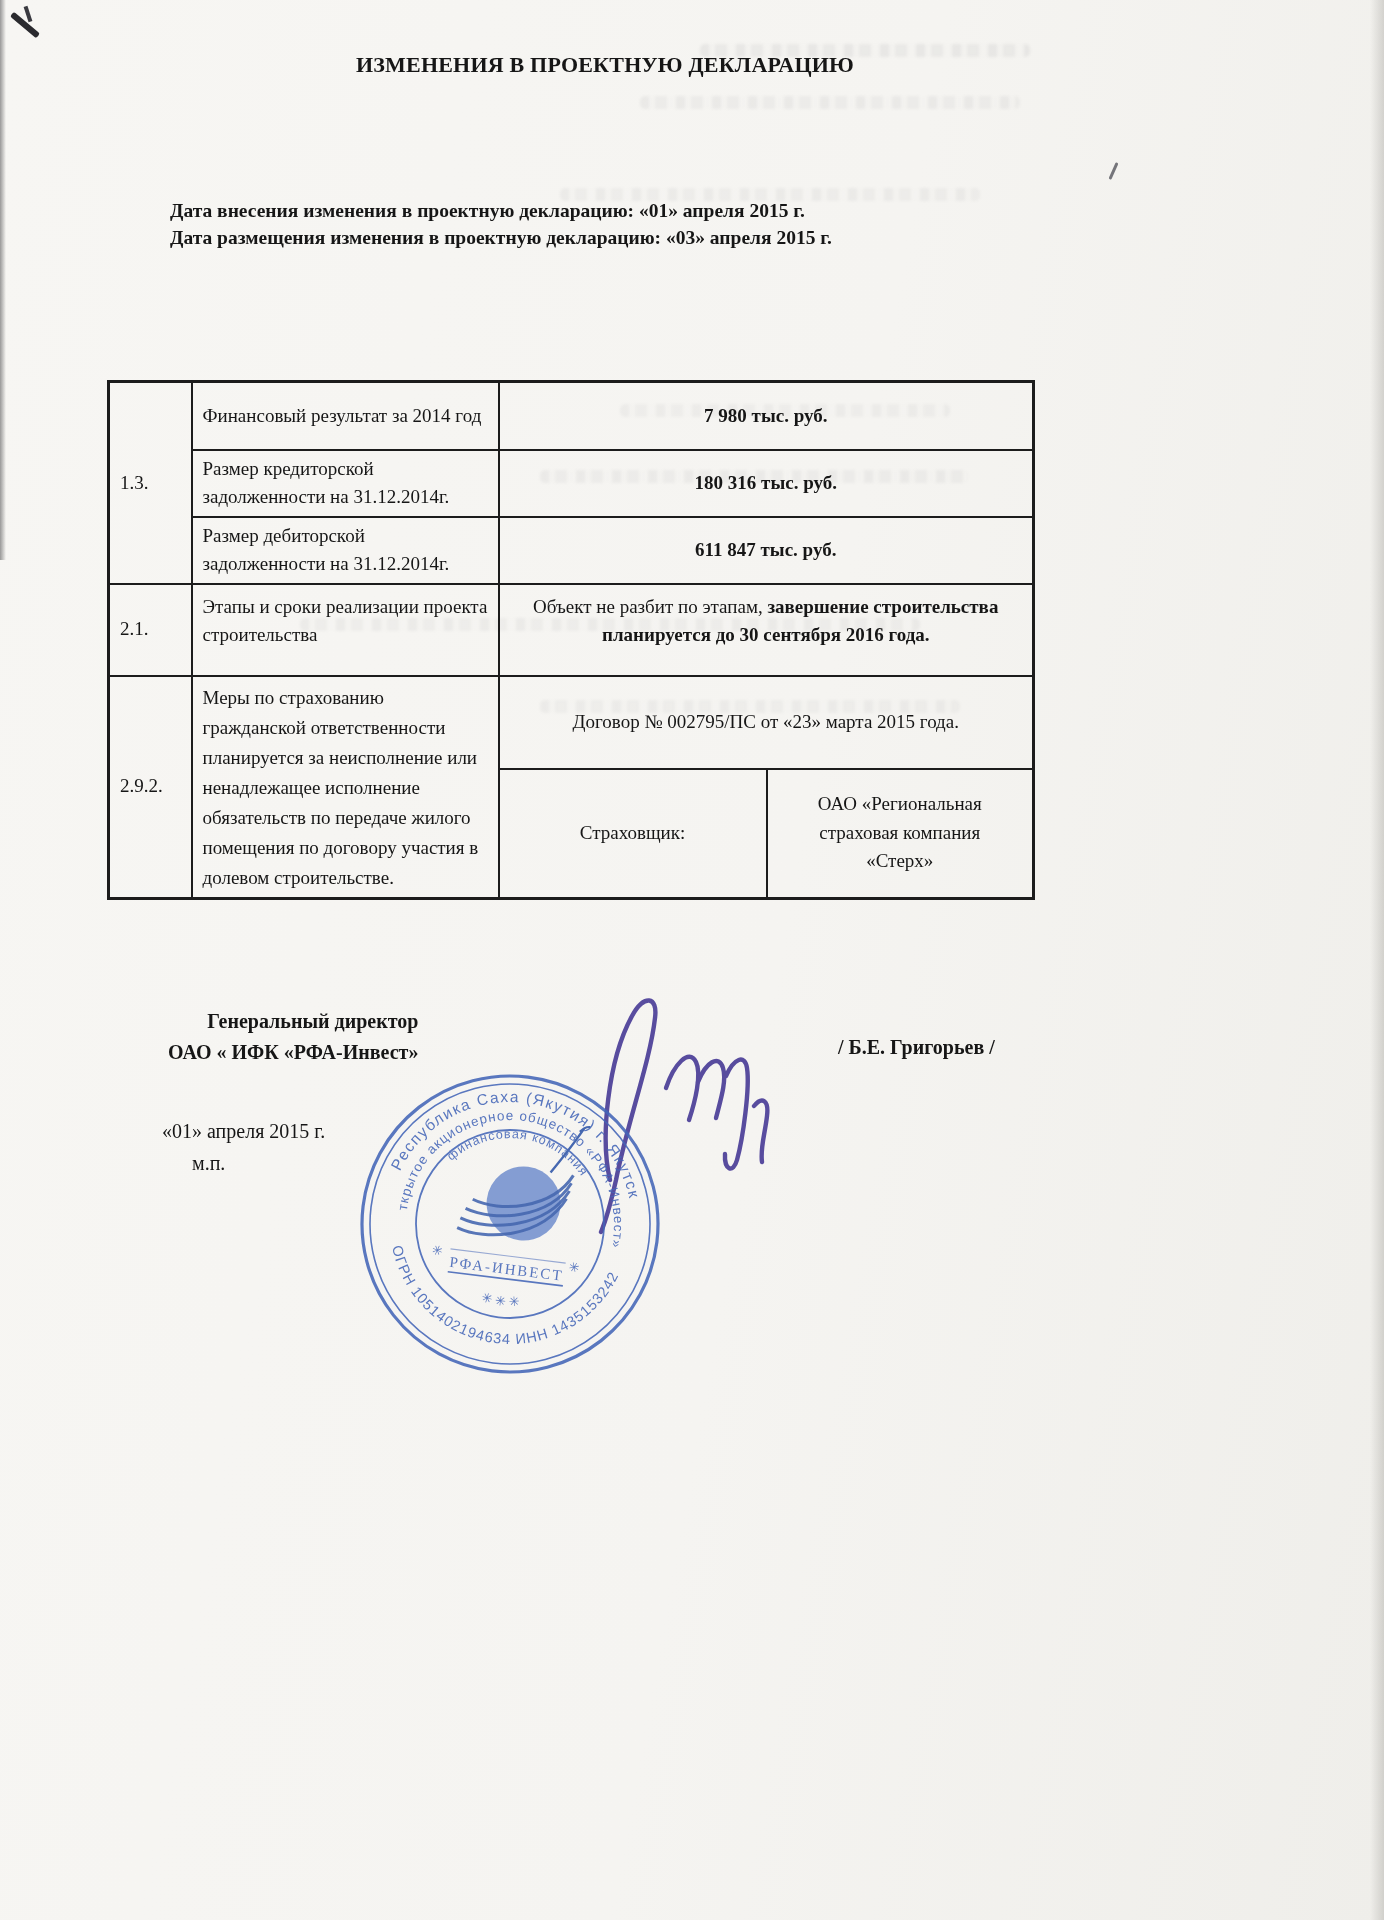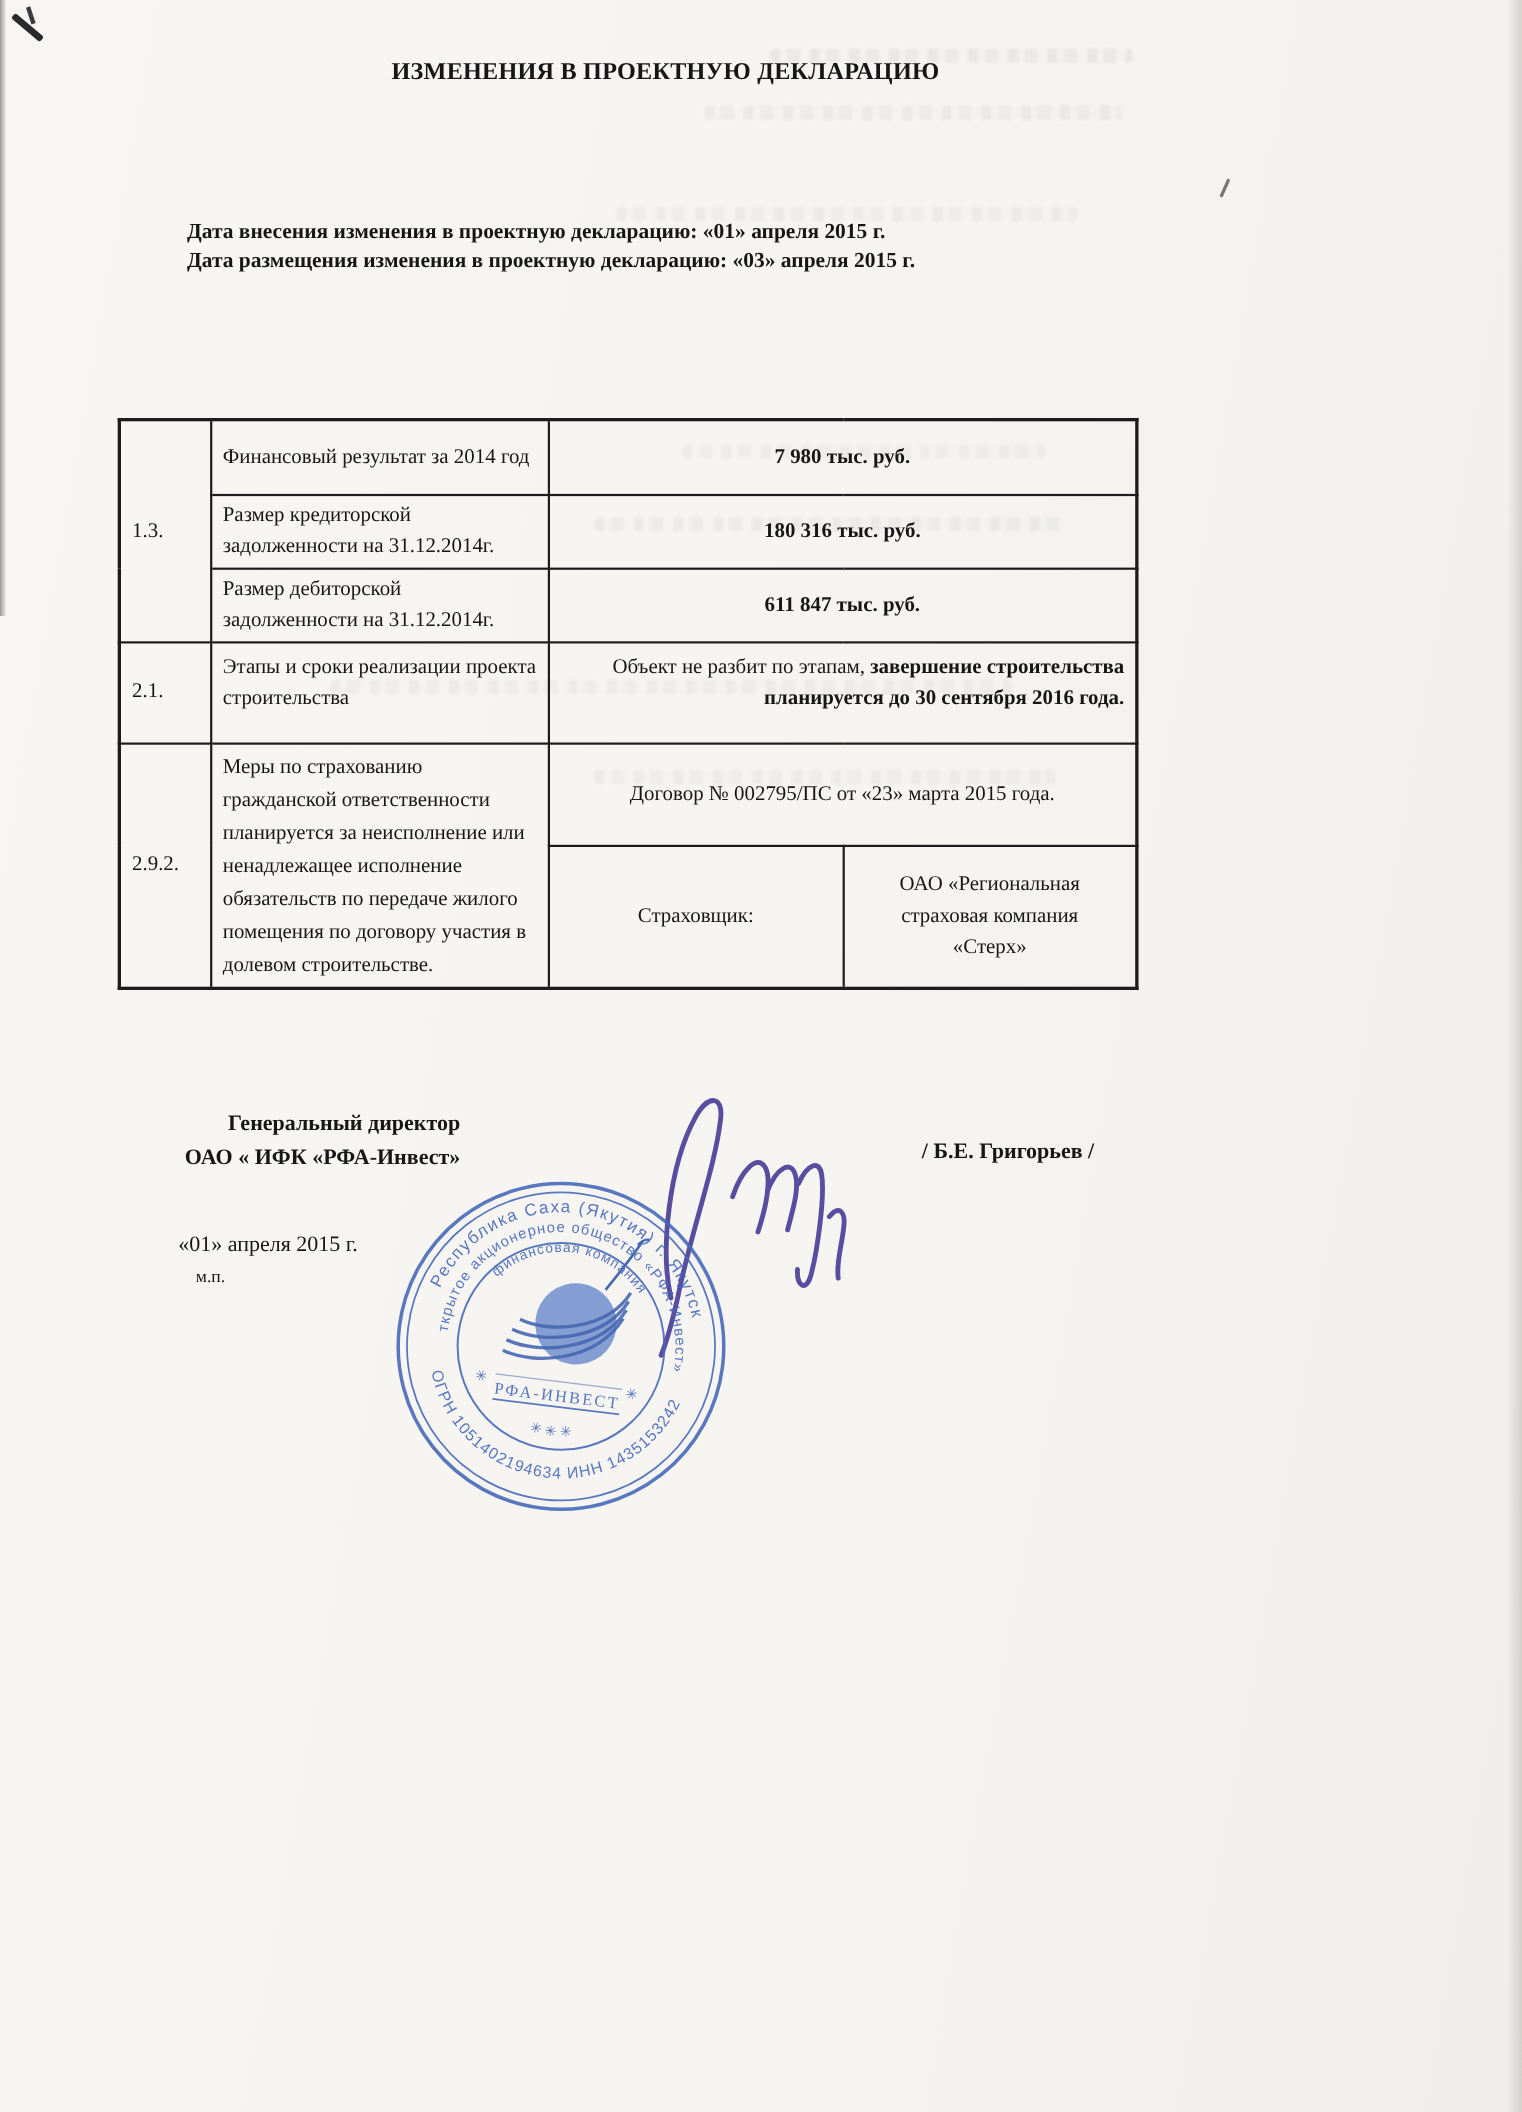--- a/index.html
+++ b/index.html
@@ -28,27 +28,27 @@
     border:2px solid #1c1c1c;
     font-size:19px;line-height:1.5;
     padding:4px 10px;vertical-align:middle;
     background:transparent;
   }
   table.decl{border:3px solid #1c1c1c;}
   td.num{vertical-align:top;padding-top:6px;padding-left:8px;font-size:19px;}
   td.lbl{padding-left:12px;}
   td.val{text-align:center;}
   td.val.amount{font-weight:bold;}
-  td.stage{text-align:right;padding-left:10px;}
+  td.stage{text-align:center;padding-left:10px;}
   .b{font-weight:bold;}
   
   .sig-block{position:absolute;left:168px;top:1006px;font-size:20px;font-weight:bold;line-height:31px;text-align:right;}
   .sig-name{position:absolute;left:838px;top:1036px;font-size:20px;font-weight:bold;}
   .sig-date{position:absolute;left:162px;top:1120px;font-size:20px;}
-  .sig-mp{position:absolute;left:178px;top:1152px;font-size:16px;}
+  .sig-mp{position:absolute;left:192px;top:1152px;font-size:20px;}
   .signature-svg{position:absolute;left:548px;top:988px;width:270px;height:250px;}
   
   .stamp{position:absolute;left:358px;top:1072px;width:304px;height:304px;
     opacity:.88;transform:rotate(7deg);}
   
   .ghost{position:absolute;height:13px;border-radius:5px;filter:blur(1.6px);opacity:.5;
     background:repeating-linear-gradient(90deg,
       rgba(110,110,116,.20) 0 9px, rgba(110,110,116,.03) 9px 15px,
       rgba(110,110,116,.16) 15px 27px, rgba(110,110,116,.02) 27px 36px);}
   .mark-tl{position:absolute;left:8px;top:22px;width:34px;height:6px;background:#2a2a2e;

